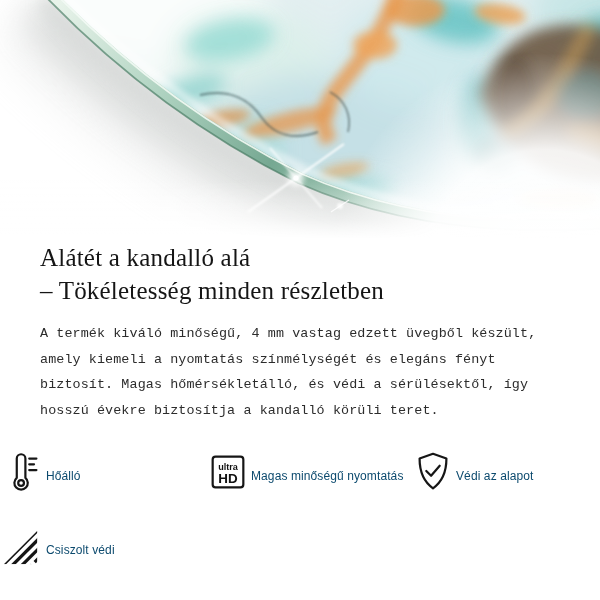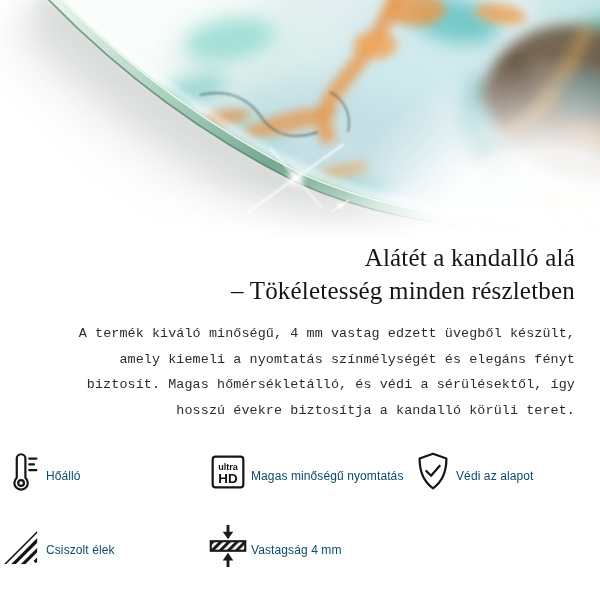--- a/index.html
+++ b/index.html
@@ -4,21 +4,21 @@
 <style>
   html,body { margin:0; padding:0; }
   body {
     width:600px; height:600px; background:#ffffff; overflow:hidden;
     font-family:"Liberation Sans", sans-serif; color:#1a1a1a;
     -webkit-font-smoothing:antialiased;
   }
   .page { width:600px; height:600px; background:#fff; }
   .hero { width:600px; height:238px; position:relative; overflow:hidden; }
   .hero svg { display:block; }
-  .content { padding:3px 25px 0 40px;text-align:right; }
+  .content { padding:3px 25px 0 40px; }
   .title { font-family:"Liberation Serif","DejaVu Serif",serif; font-weight:400;
            font-size:25px; line-height:33px; color:#151515; margin:0; letter-spacing:.2px; }
   .title span { display:block; }
   .description { font-size:13.4px; line-height:25.5px; color:#2c2c2c;
                  margin:14px 0 0 0; max-width:552px; letter-spacing:.1px;font-family:Liberation Mono, monospace; }
   .features { display:grid; grid-template-columns:repeat(3,1fr);
               row-gap:24px; margin:24px -40px 0 -40px; }
   .feature { display:flex; flex-direction:row; align-items:center; }
   .icon-box { height:50px; display:flex; align-items:center; justify-content:center; }
   .feature-label { margin-top:8px; font-size:12px; color:#0c4a6e; letter-spacing:.1px; }
@@ -206,37 +206,19 @@
             </defs>
             <g clip-path="url(#triClip)" stroke="#151515" stroke-width="3.4" fill="none">
               <line x1="0" y1="47" x2="43" y2="4"></line>
               <line x1="5" y1="52" x2="48" y2="9"></line>
               <line x1="10" y1="57" x2="53" y2="14"></line>
               <line x1="15" y1="62" x2="58" y2="19" stroke-dasharray="11 4"></line>
               <line x1="20" y1="67" x2="63" y2="24" stroke-dasharray="7 4"></line>
             </g>
           </svg>
         </div>
-        <div class="feature-label">Csiszolt élek</div>
-      </div>
-
-      <div class="feature">
-        <div class="icon-box">
-          <svg width="46" height="46" viewBox="0 0 48 48">
-            <defs>
-              <pattern id="hatchP" width="6" height="6" patternUnits="userSpaceOnUse" patternTransform="rotate(45)">
-                <rect width="6" height="6" fill="#ffffff"></rect>
-                <rect width="3.2" height="6" fill="#1a1a1a"></rect>
-              </pattern>
-            </defs>
-            <rect x="6" y="19" width="36" height="10" fill="url(#hatchP)" stroke="#1a1a1a" stroke-width="2.2"></rect>
-            <line x1="24" y1="2" x2="24" y2="10" stroke="#1a1a1a" stroke-width="3"></line>
-            <polygon points="18.5,9 29.5,9 24,17" fill="#1a1a1a"></polygon>
-            <line x1="24" y1="46" x2="24" y2="38" stroke="#1a1a1a" stroke-width="3"></line>
-            <polygon points="18.5,39 29.5,39 24,31" fill="#1a1a1a"></polygon>
-          </svg>
-        </div>
-        <div class="feature-label">Vastagság 4 mm</div>
-      </div>
+        <div class="feature-label">Csiszolt védi</div>
+      </div>
+
 
     </div>
   </div>
 </div>
 
 </body></html>

